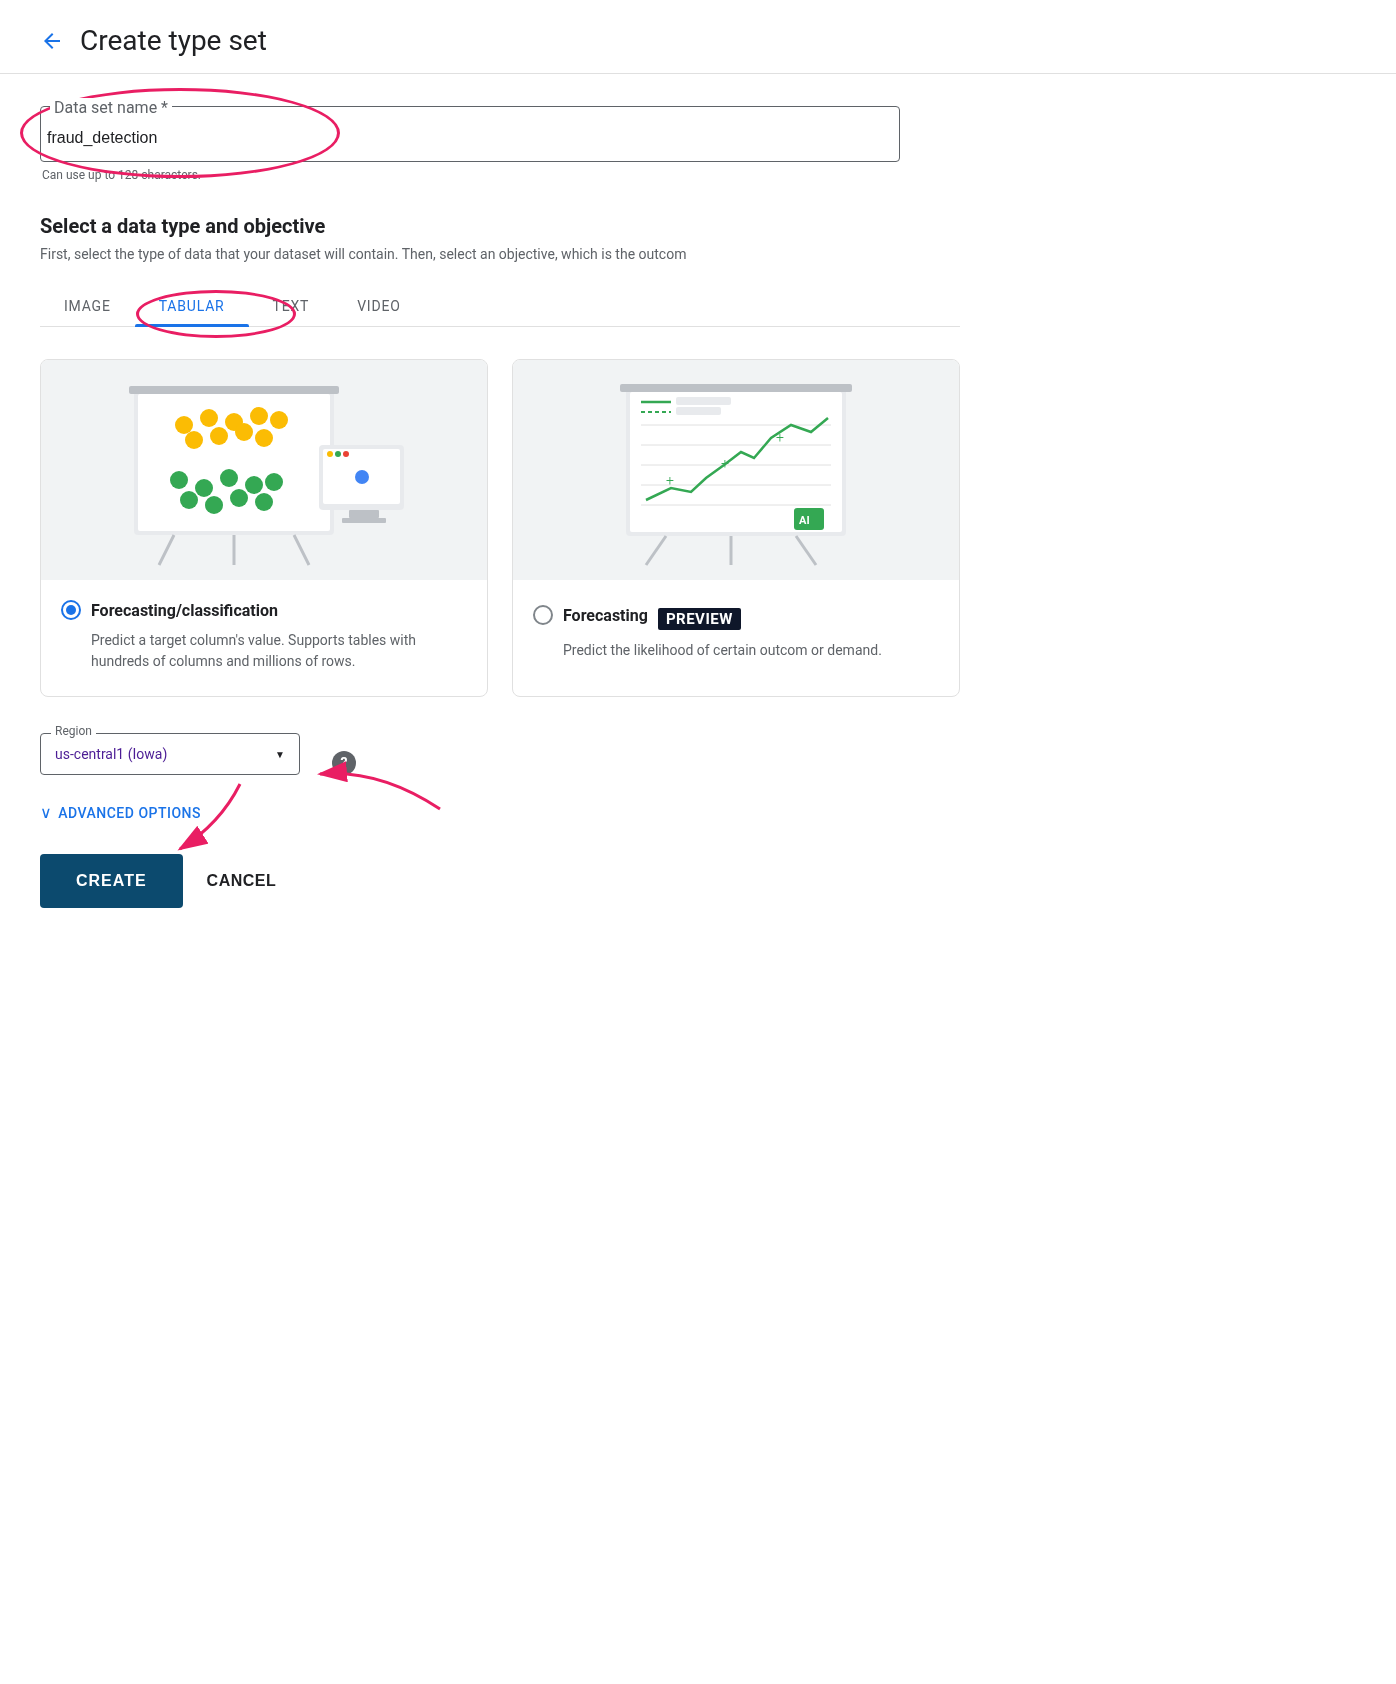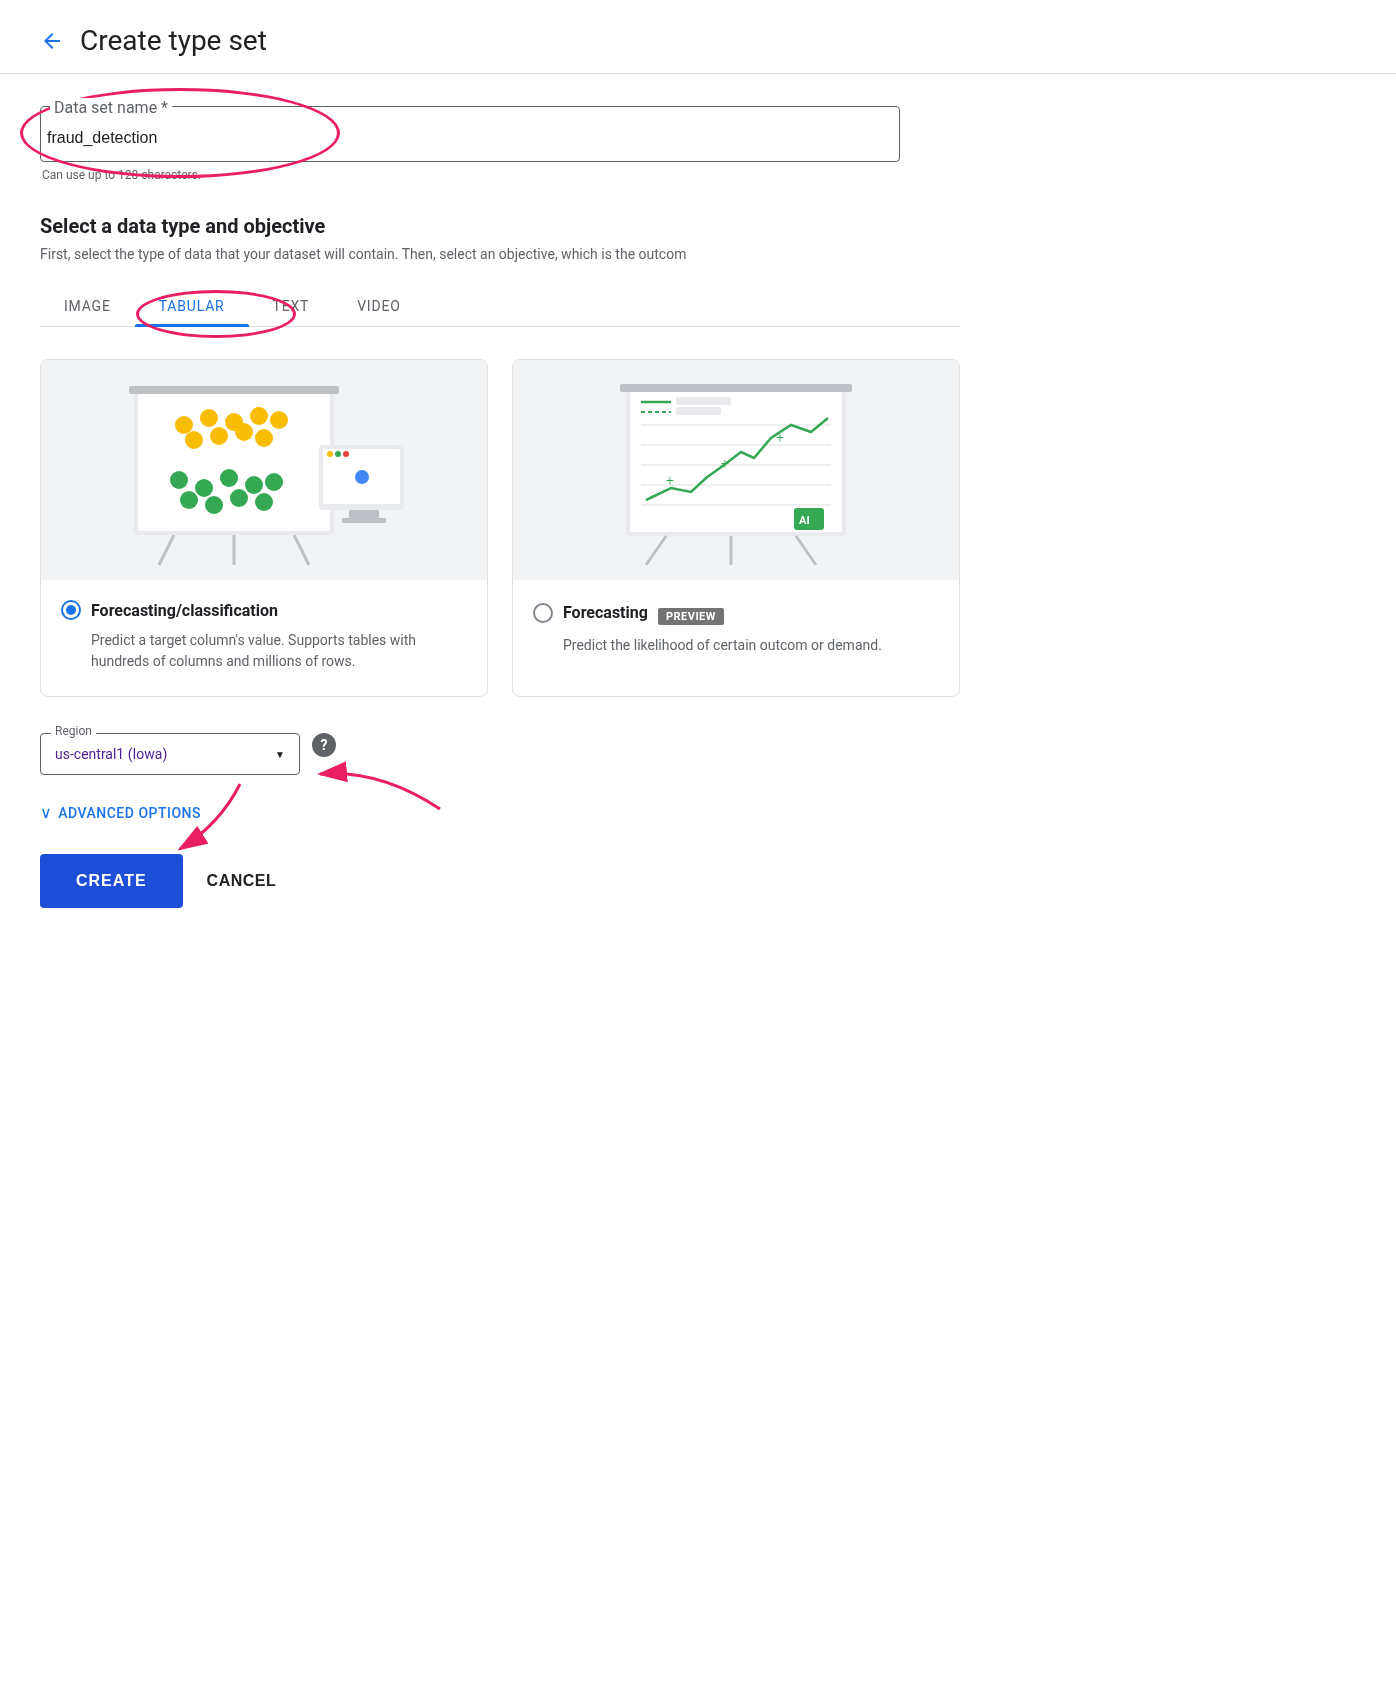--- a/index.html
+++ b/index.html
@@ -193,23 +193,23 @@
     }
     .radio-btn.unselected {
       border: 2px solid #80868b;
     }
     .card-option-label {
       font-size: 16px;
       font-weight: 700;
       color: #202124;
     }
     .preview-badge {
-      background: #737373;
+      background: #0f172a;
       color: #fff;
-      font-size: 11px;
+      font-size: 15px;
       font-weight: 700;
       padding: 2px 8px;
       border-radius: 2px;
       letter-spacing: 0.5px;
       margin-top: 8px;
     }
     .card-desc {
       font-size: 14px;
       color: #5f6368;
       line-height: 1.5;
@@ -284,21 +284,21 @@
     }
 
     
     .actions {
       display: flex;
       align-items: center;
       gap: 24px;
       position: relative;
     }
     .btn-create {
-      background: #1d4ed8;
+      background: #0c4a6e;
       color: #fff;
       font-size: 16px;
       font-weight: 700;
       letter-spacing: 1px;
       padding: 18px 36px;
       border: none;
       border-radius: 4px;
       cursor: pointer;
       text-transform: uppercase;
     }
@@ -472,21 +472,21 @@
         <marker id="arrowhead1" markerWidth="10" markerHeight="7" refX="9" refY="3.5" orient="auto">
           <polygon points="0 0, 10 3.5, 0 7" fill="#e91e63"></polygon>
         </marker>
       </defs>
       <path d="M140,70 Q80,30 20,35" stroke="#e91e63" stroke-width="3" fill="none" marker-end="url(#arrowhead1)"></path>
     </svg>
 
   </div>
 
   <div class="region-section">
-    <div style="display:flex; align-items:flex-start; gap:4px;">
+    <div style="display:flex; align-items:flex-end; gap:24px;">
       <div class="region-select-wrapper">
         <span class="region-label-float">Region</span>
         <span class="region-value">us-central1 (Iowa)</span>
         <span class="dropdown-arrow">▼</span>
       </div>
       <div class="help-icon">?</div>
     </div>
   </div>
 
   <div class="advanced-options">

